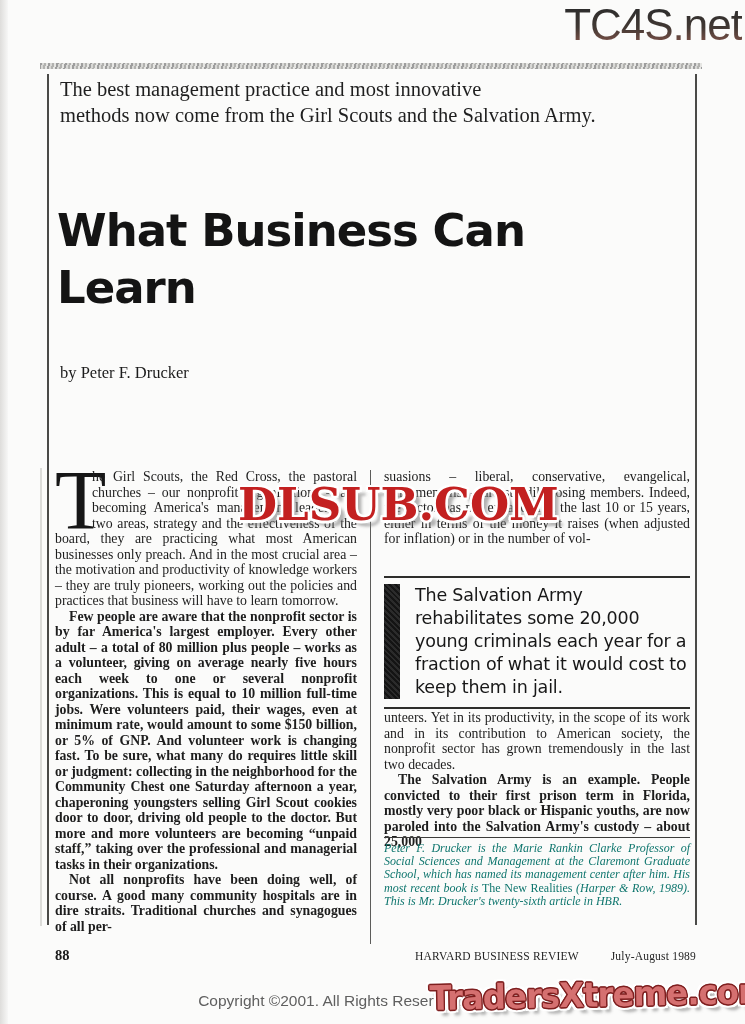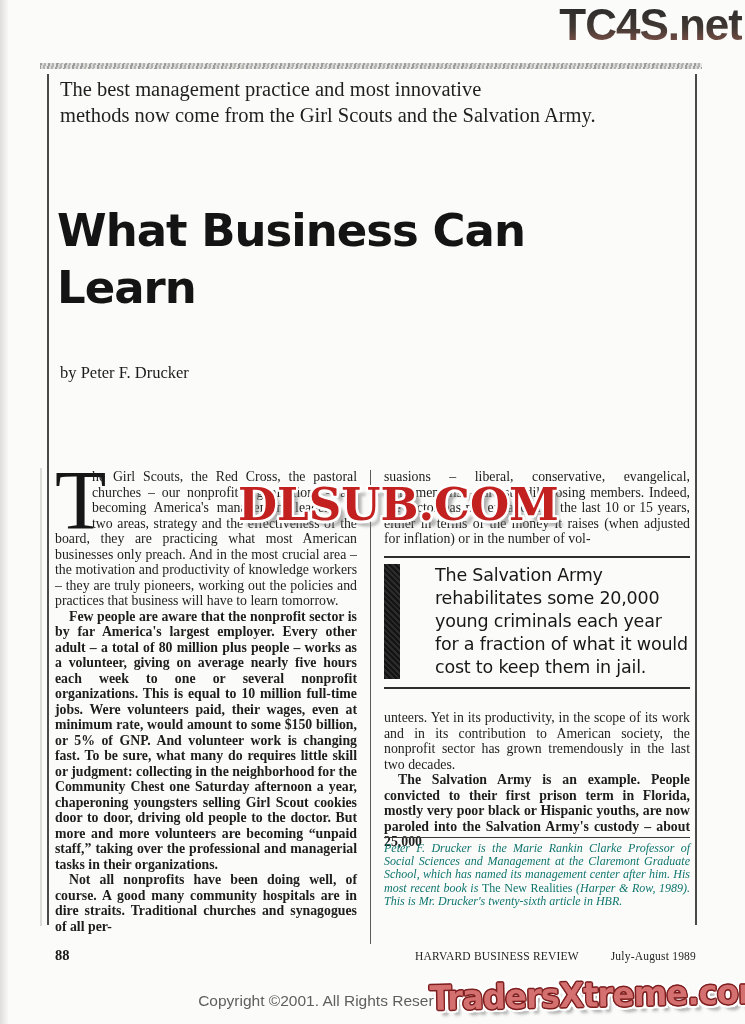--- a/index.html
+++ b/index.html
@@ -40,23 +40,23 @@
   .bodycol { font-size:13.8px; line-height:15.5px; text-align:justify; color:#1d1d1d; }
   .bodycol p + p { text-indent:14px;font-weight:bold; }
   .col1 { left:55px;  top:469px; width:302px; }
   .col2a { left:384px; top:469px; width:306px; }
   .col2b { left:384px; top:710px; width:306px; }
 
   .dropcap { float:left; width:37px; height:60px; overflow:visible;
     font-size:84px; line-height:64px; font-weight:normal; color:#161616; }
 
   
-  .quote { left:384px; top:556px; width:306px;
+  .quote { left:384px; top:576px; width:306px;
     border-top:2px solid #2e2e2c; border-bottom:2px solid #2e2e2c;
-    padding:6px 0 8px 0; display:flex;gap:20px; }
+    padding:6px 0 8px 0; display:flex; }
   .quote-bar { width:16px; margin-right:15px; flex:0 0 16px;
     background:repeating-linear-gradient(45deg,#141414 0 2px,#2b2b2b 2px 4px); }
   .quote-text { font-family:"DejaVu Sans", sans-serif; font-size:17.5px;
     line-height:23px; color:#171717; letter-spacing:-0.2px; }
 
   
   .bio { left:384px; top:837px; width:306px;
     border-top:1.5px solid #3c3c3a; padding-top:4px;
     font-style:italic; font-size:12px; line-height:13.2px;
     text-align:justify; color:#0f766e; }
@@ -65,21 +65,21 @@
   
   .page-num { left:55px; top:947px; font-weight:bold; font-size:14.5px; color:#1a1a1a; }
   .footer-right { right:49px; top:950px; font-size:11.5px; color:#242424; letter-spacing:.2px; }
   .footer-right span + span { margin-left:29px; }
 
   .copyright { left:0; top:992px; width:661px; text-align:center;
     font-family:"Liberation Sans", sans-serif; font-size:15.5px; color:#5f5f5f; }
 
   
   .wm-top { right:3px; top:0px;
-    font-family:"Liberation Sans", sans-serif; font-weight:bold; font-size:44px;
+    font-family:"Liberation Sans", sans-serif; font-weight:normal; font-size:44px;
     letter-spacing:-1px;
     background:linear-gradient(180deg,#2c2c2c 15%,#413833 55%,#83544a 90%);
     -webkit-background-clip:text; background-clip:text; color:transparent; }
   .wm-mid { left:238px; top:478px;
     font-family:"DejaVu Serif", serif; font-weight:bold; font-size:45px;
     color:#c32020; letter-spacing:0px; white-space:nowrap;
     text-shadow:
       -2.5px 0 0 #fff, 2.5px 0 0 #fff, 0 -2.5px 0 #fff, 0 2.5px 0 #fff,
       -2px -2px 0 #fff, 2px -2px 0 #fff, -2px 2px 0 #fff, 2px 2px 0 #fff,
       6px 6px 3px rgba(120,120,120,.55); }

